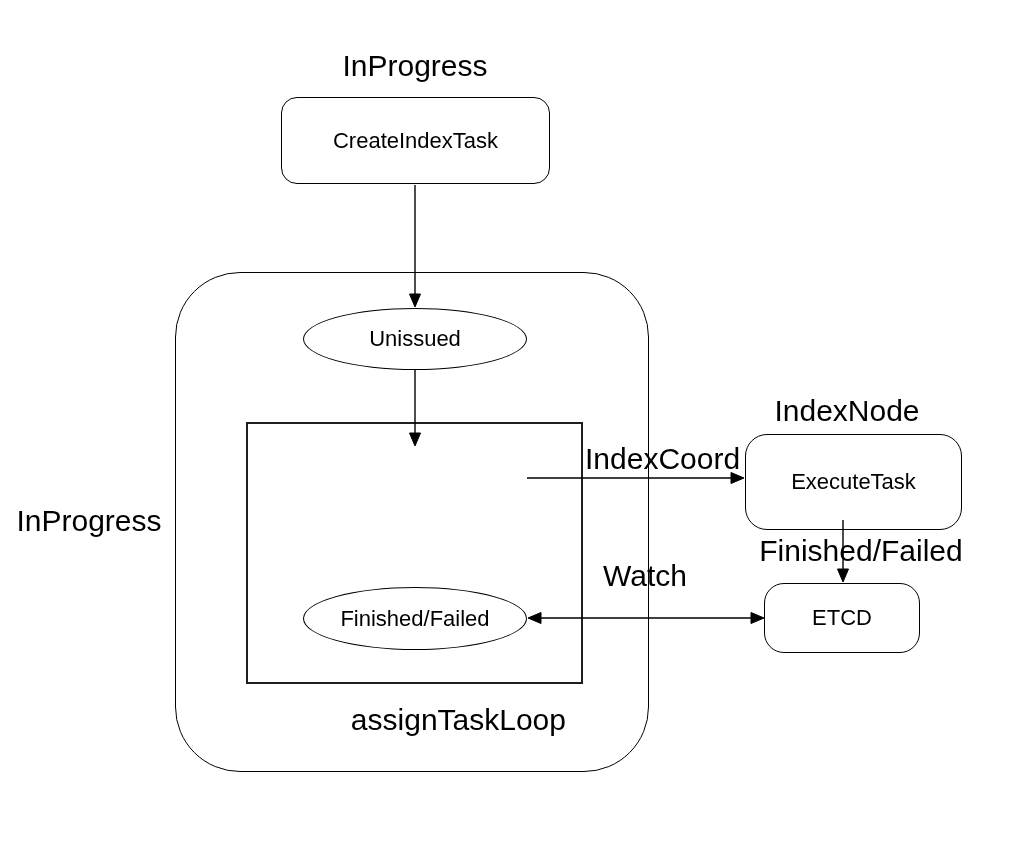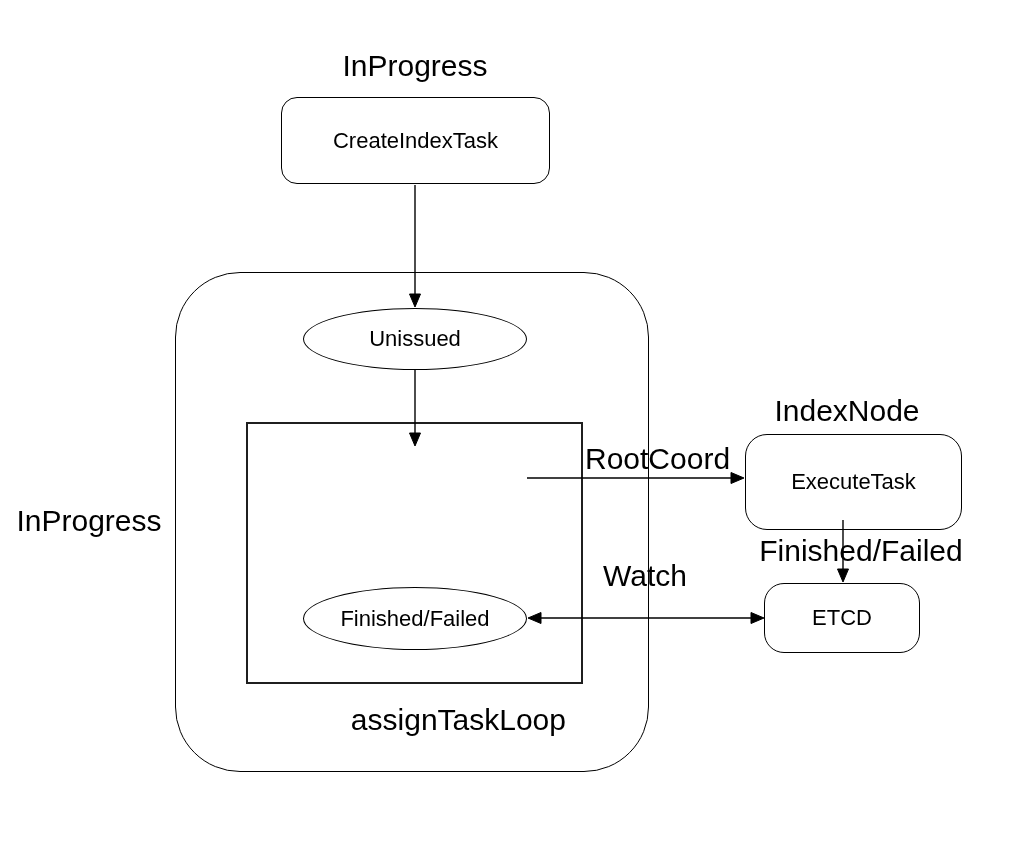--- a/index.html
+++ b/index.html
@@ -116,19 +116,19 @@
       <line x1="843" y1="520" x2="843" y2="570"></line>
       <polygon points="843,582 837.5,569 848.5,569"></polygon>
     </g>
     <g>
       <line x1="540" y1="618" x2="752" y2="618"></line>
       <polygon points="528,618 541,612.5 541,623.5"></polygon>
       <polygon points="764,618 751,612.5 751,623.5"></polygon>
     </g>
   </svg>
 
-  <div class="free-label" style="left:585px; top:444px;">RootCoord</div>
+  <div class="free-label" style="left:585px; top:444px;">IndexCoord</div>
 
   <div class="free-label" style="left:603px; top:561px;">Watch</div>
 
   <div class="free-label center" style="left:711px; top:536px; width:300px;">Finished/Failed</div>
 
 </div>
 
 </body></html>

